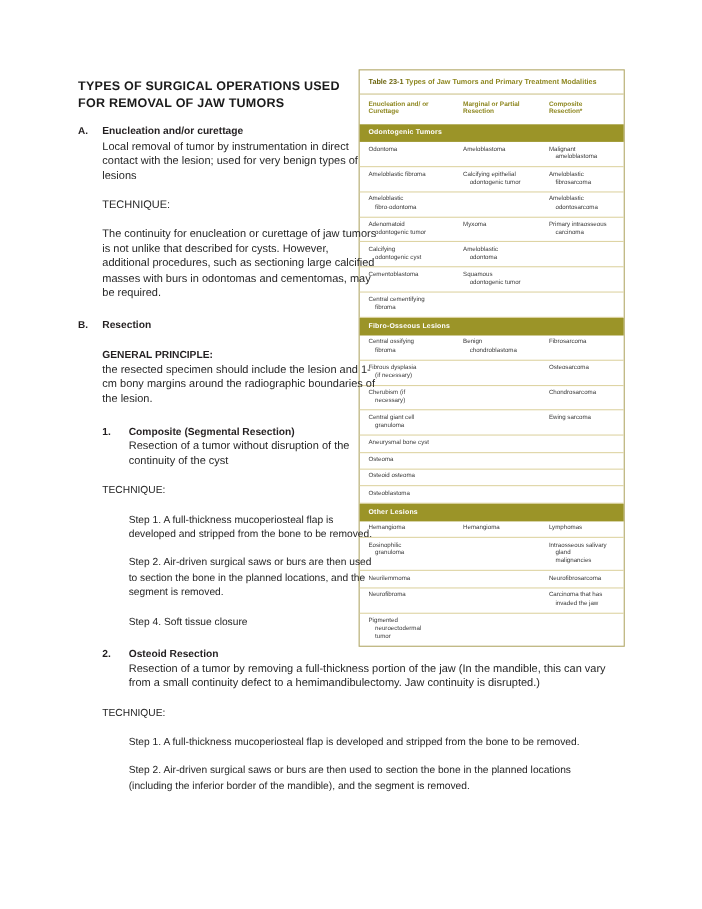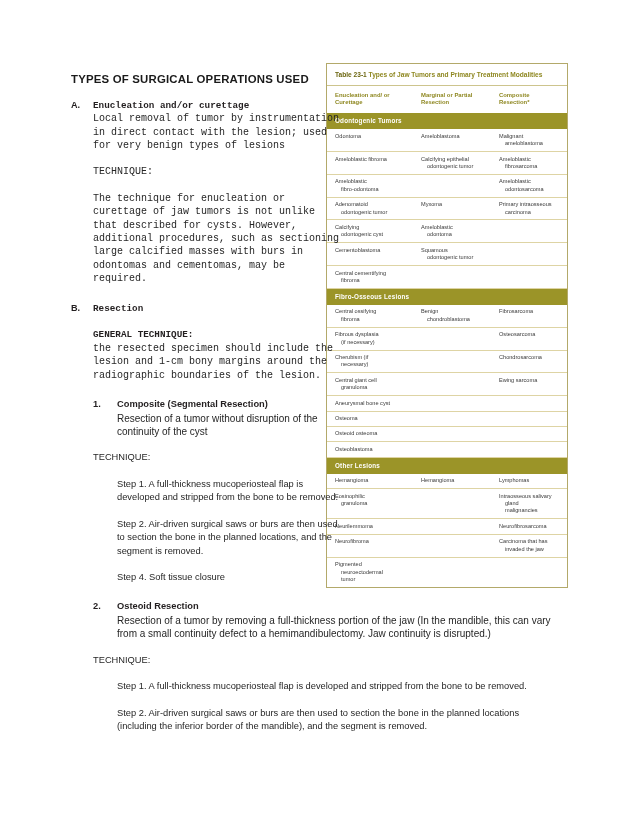--- a/index.html
+++ b/index.html
@@ -41,21 +41,21 @@
     margin-top:0px;
     font-size:9.1px;
   }
   .lvl-a .marker {
     width:22px;
     flex:0 0 22px;
     font-weight:bold;
     font-size:9.1px;
     line-height:13.4px;
   }
-  .lvl-a .content { flex:1 1 auto;font-family:Liberation Mono, monospace; }
+  .lvl-a .content { flex:1 1 auto; }
 
   .hd {
     font-weight:bold;
     font-size:9.3px;
     line-height:13.6px;
     margin:0;
   }
   .para {
     font-size:10px;
     line-height:13.4px;
@@ -266,42 +266,43 @@
           <div class="c c2"></div>
           <div class="c c3"></div>
         </div>
       </div>
   </div>
 
   <div class="doc-body">
 
     <div class="doc-title">
       <span>Types of Surgical Operations Used</span><br>
+      <span>for Removal of Jaw Tumors</span>
     </div>
 
     <div class="lvl-a">
       <div class="marker">A.</div>
       <div class="content">
         <div class="hd narrow">Enucleation and/or curettage</div>
         <div class="para narrow">Local removal of tumor by instrumentation in direct contact with the lesion; used for very benign types of lesions</div>
         <div class="gap-m"></div>
         <div class="para narrow">TECHNIQUE:</div>
         <div class="gap-m"></div>
-        <div class="para narrow"> The technique for enucleation or curettage of jaw tumors is not unlike that described for cysts. However, additional procedures, such as sectioning large calcified masses with burs in odontomas and cementomas, may be required.</div>
+        <div class="para narrow"> The continuity for enucleation or curettage of jaw tumors is not unlike that described for cysts. However, additional procedures, such as sectioning large calcified masses with burs in odontomas and cementomas, may be required.</div>
       </div>
     </div>
 
     <div class="gap-l"></div>
 
     <div class="lvl-a">
       <div class="marker">B.</div>
       <div class="content">
         <div class="hd narrow">Resection</div>
         <div class="gap-m"></div>
-        <div class="hd narrow">GENERAL TECHNIQUE:</div>
+        <div class="hd narrow">GENERAL PRINCIPLE:</div>
         <div class="para narrow"> the resected specimen should include the lesion and 1-cm bony margins around the radiographic boundaries of the lesion.</div>
       </div>
     </div>
 
     <div class="gap-l"></div>
 
     <div class="sublist">
       <div class="marker">1.</div>
       <div class="content">
         <div class="hd" style="width:228px">Composite (Segmental Resection)</div>

